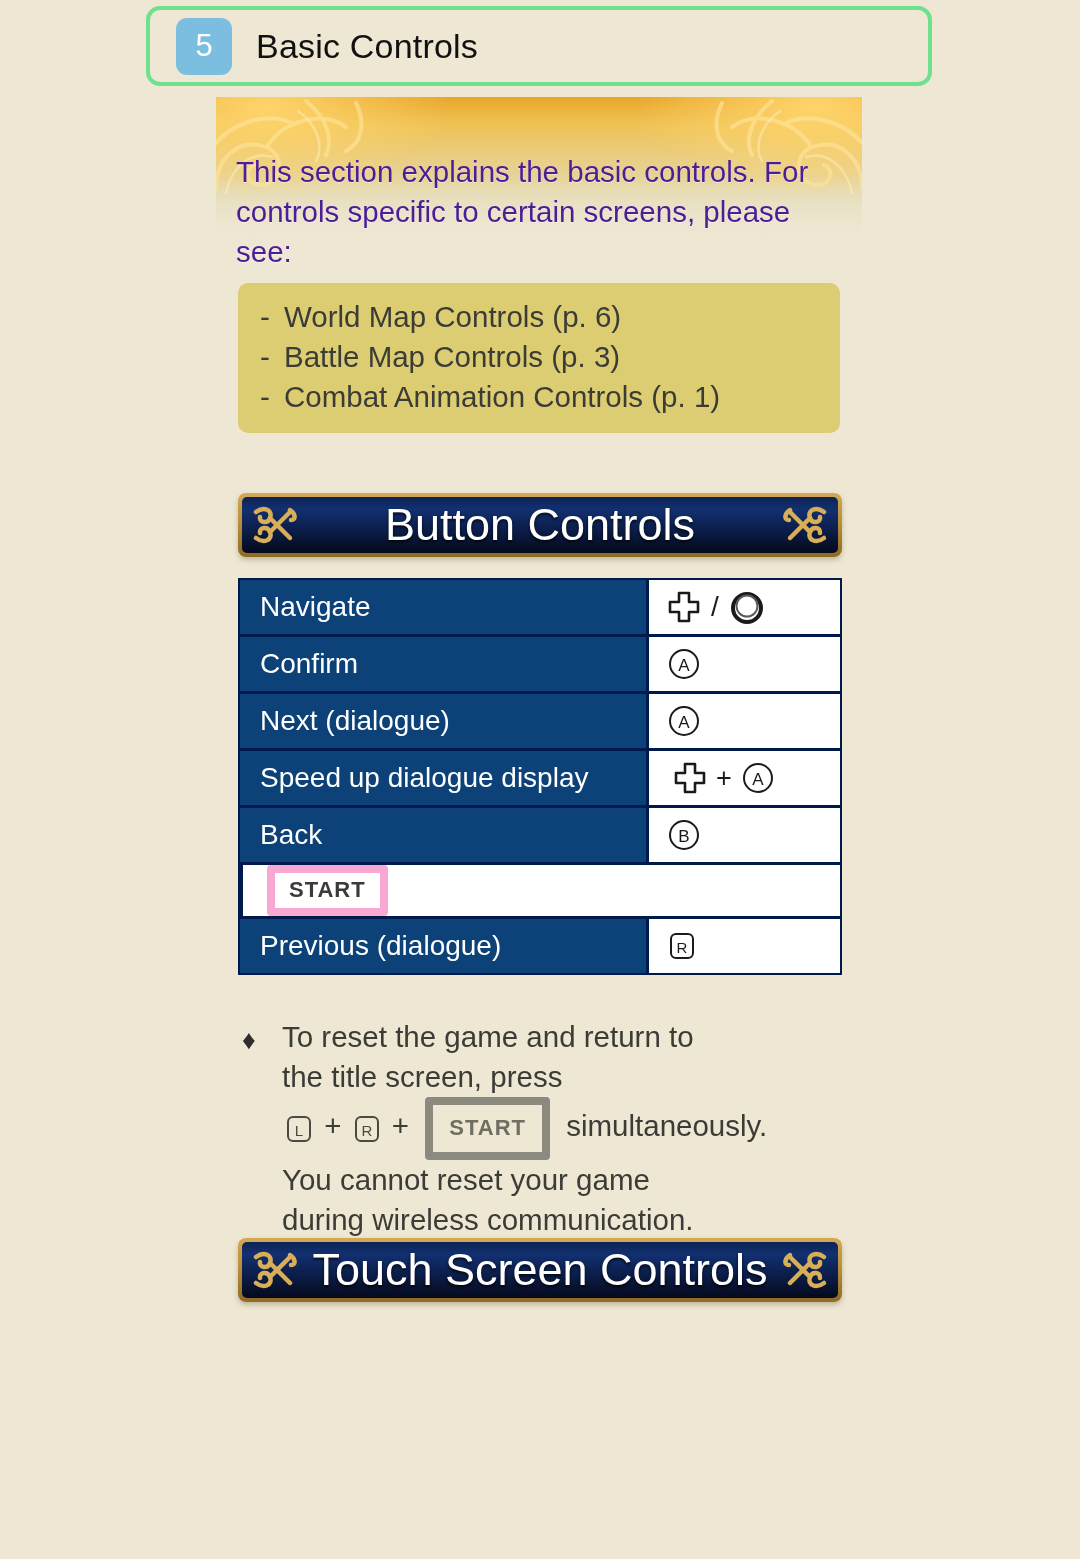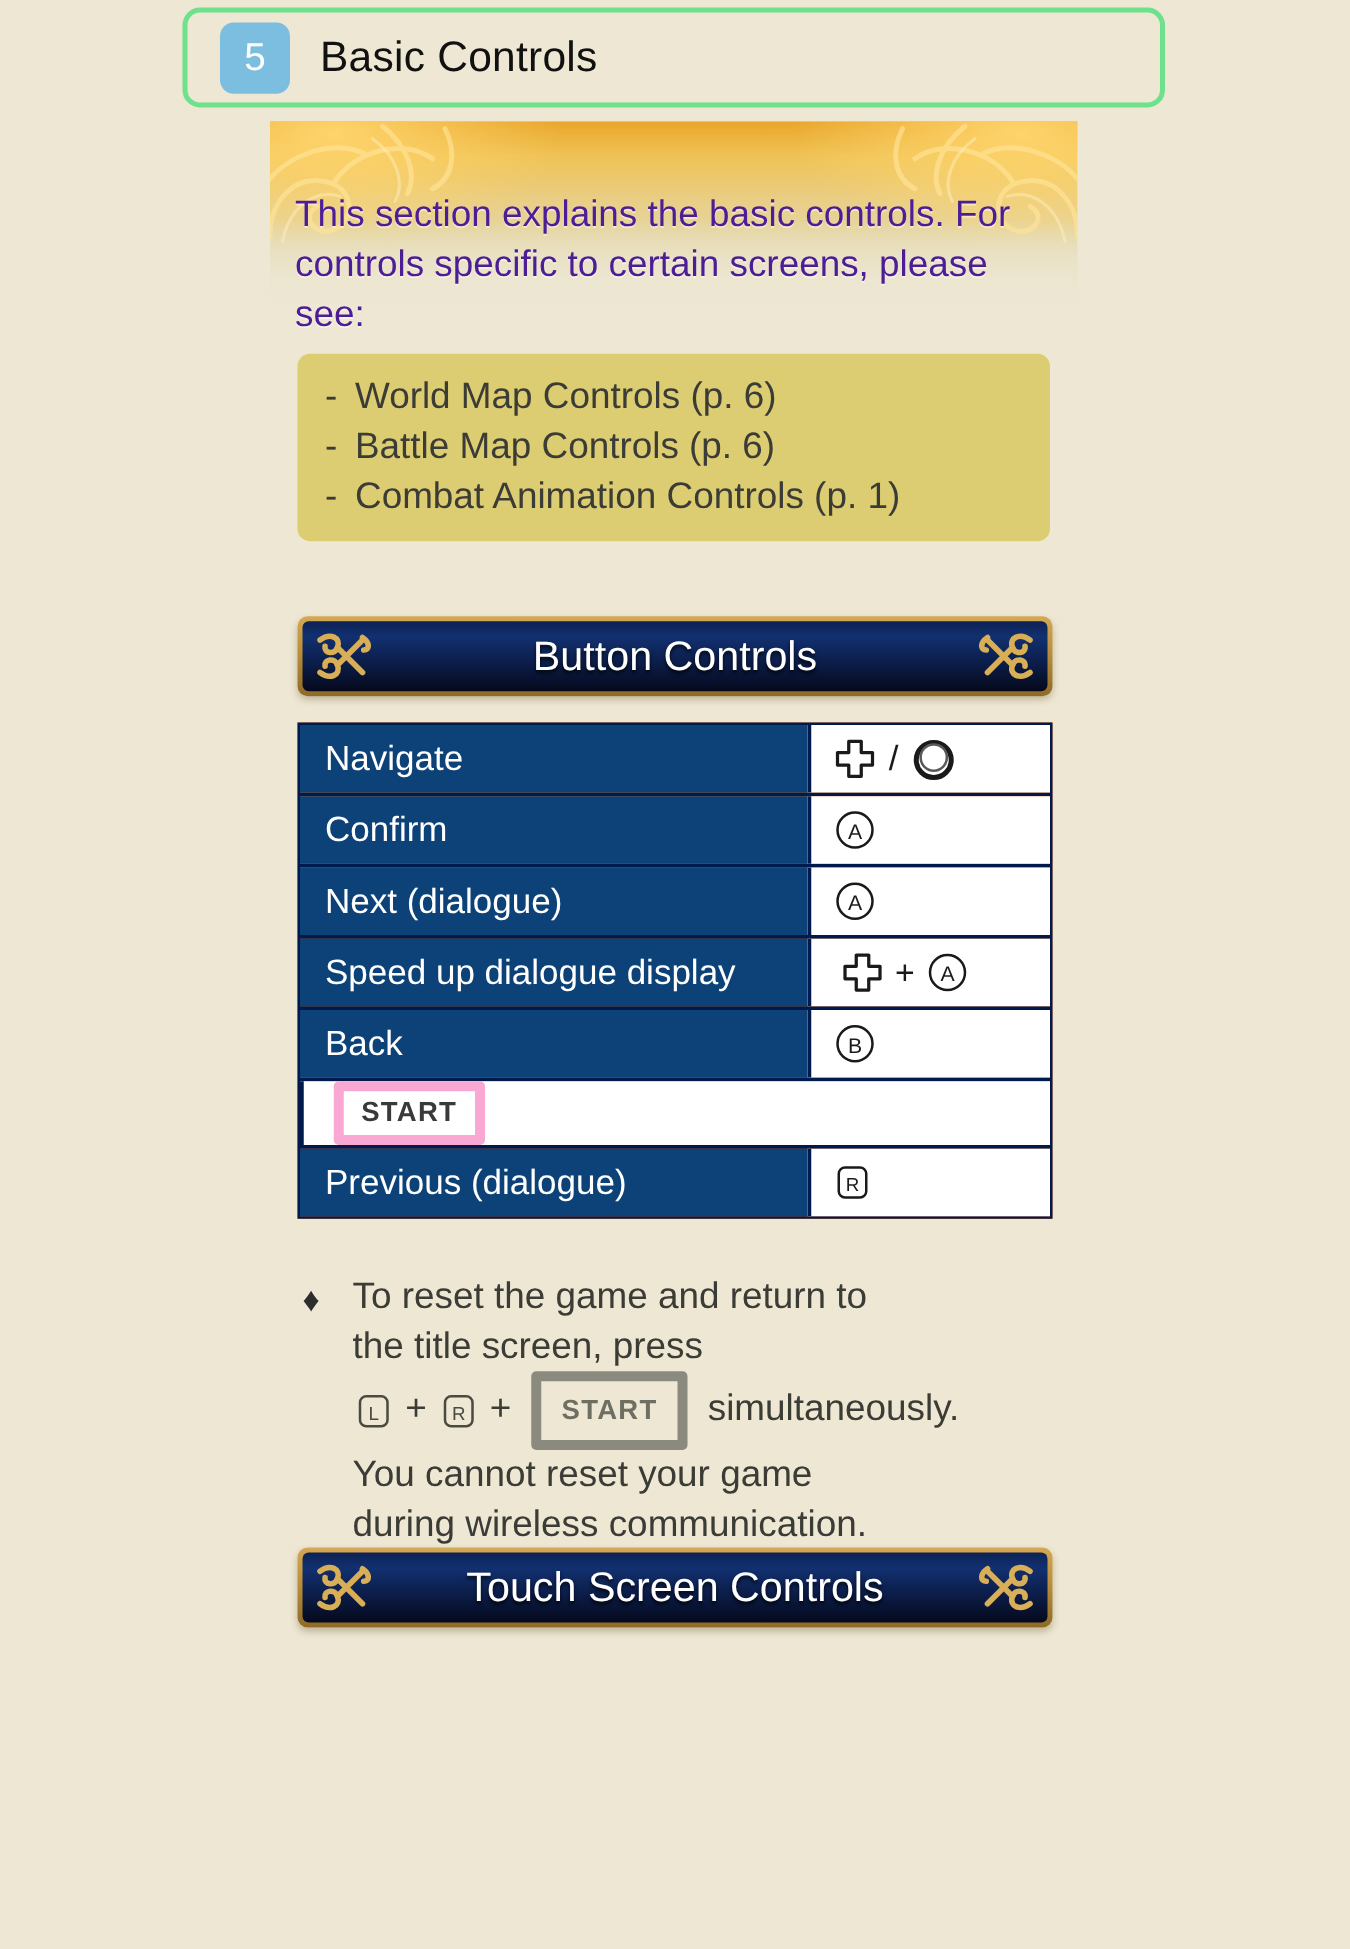--- a/index.html
+++ b/index.html
@@ -134,21 +134,21 @@
     width: 100%;
     height: 100%;
     border-radius: 5px;
     background: linear-gradient(to bottom, #0D2255 0%, #123070 22%, #0B1C46 62%, #05091C 100%);
     display: flex;
     align-items: center;
     justify-content: center;
     overflow: hidden;
   }
   .section-banner .banner-title {
-    font-size: 33px;
+    font-size: 45px;
     color: #FFFFFF;
     text-shadow: 0 2px 3px rgba(0,0,0,0.75);
     z-index: 2;
   }
   .section-banner svg.orn {
     position: absolute;
     top: 50%;
     transform: translateY(-50%);
     width: 54px;
     height: 54px;
@@ -156,21 +156,21 @@
   }
   .section-banner svg.orn.left { left: 4px; }
   .section-banner svg.orn.right { right: 4px; transform: translateY(-50%) scaleX(-1); }
 
   
   .controls-table {
     position: absolute;
     left: 238px;
     top: 578px;
     width: 604px;
-    background: #f97316;
+    background: #7f1d1d;
     border: 2px solid #001A4D;
     box-sizing: border-box;
   }
   .ctrl-row {
     display: flex;
     border-bottom: 3px solid #001A4D;
   }
   .ctrl-row:last-child { border-bottom: none; }
   .ctrl-action {
     width: 406px;
@@ -296,21 +296,21 @@
 
 <div class="intro-text">This section explains the basic controls. For controls specific to certain screens, please see:</div>
 
 <div class="list-box">
   <div class="li">
     <span class="dash">-</span>
     <span class="txt">World Map Controls (p. 6)</span>
   </div>
   <div class="li">
     <span class="dash">-</span>
-    <span class="txt">Battle Map Controls (p. 6)</span>
+    <span class="txt">Battle Map Controls (p. 3)</span>
   </div>
   <div class="li">
     <span class="dash">-</span>
     <span class="txt">Combat Animation Controls (p. 1)</span>
   </div>
 </div>
 
 <div class="section-banner" style="top:493px;">
   <div class="inner">
     <svg class="orn left" viewBox="0 0 54 54" xmlns="http://www.w3.org/2000/svg">

